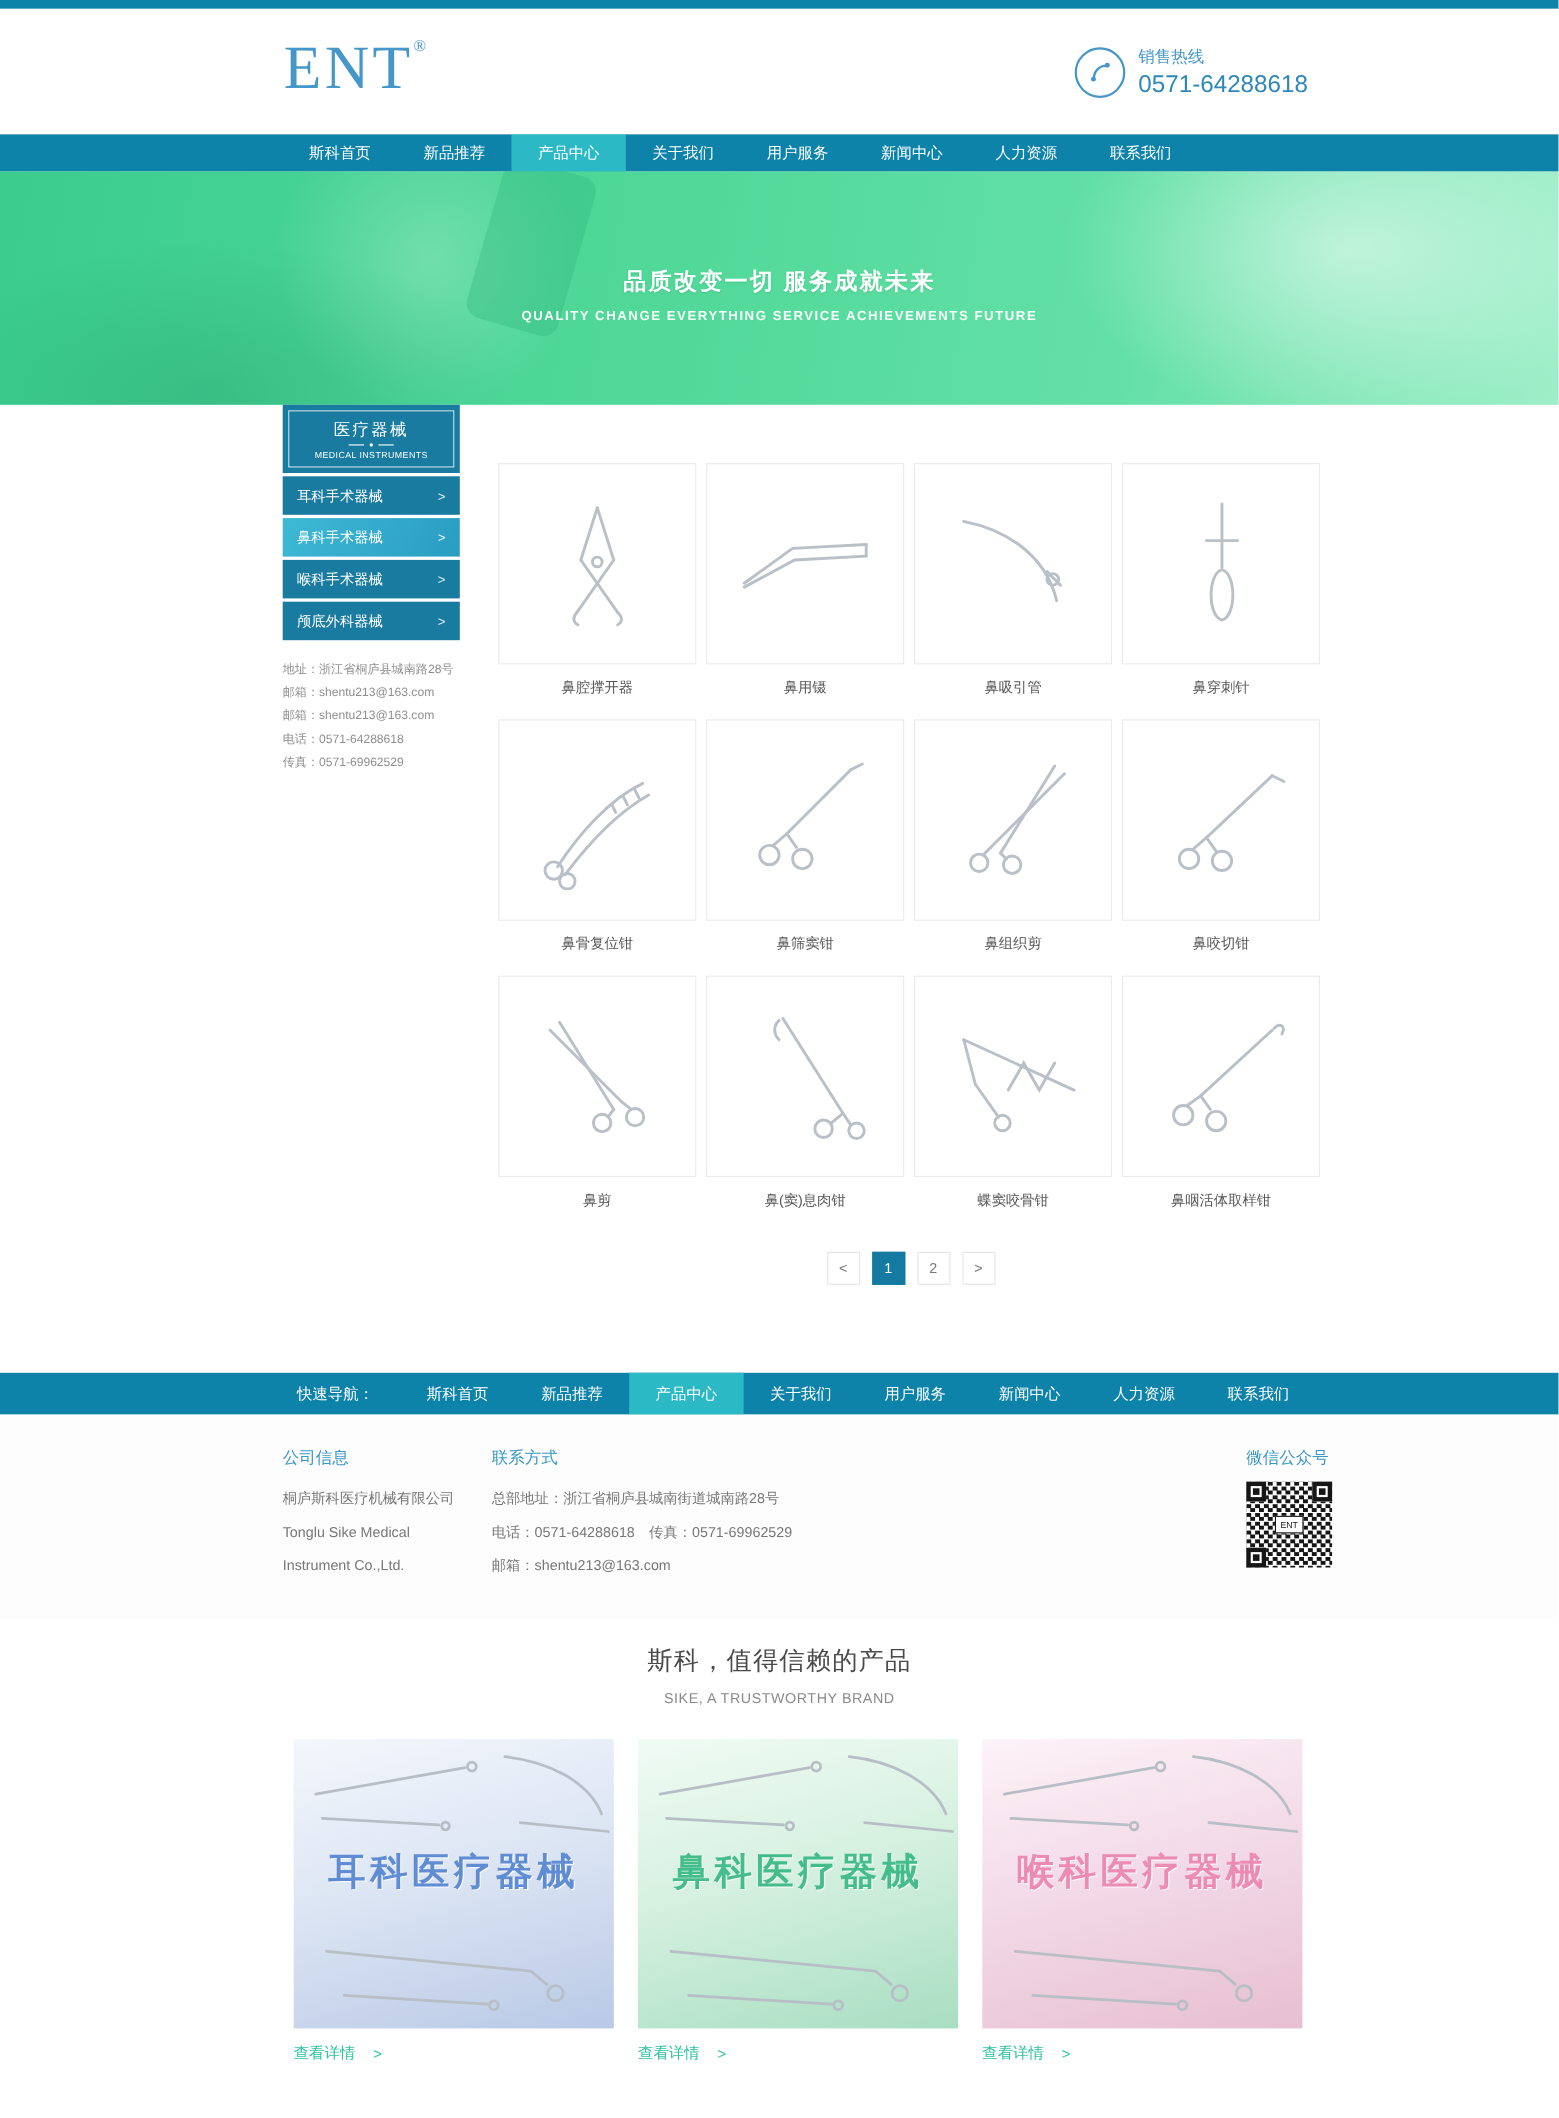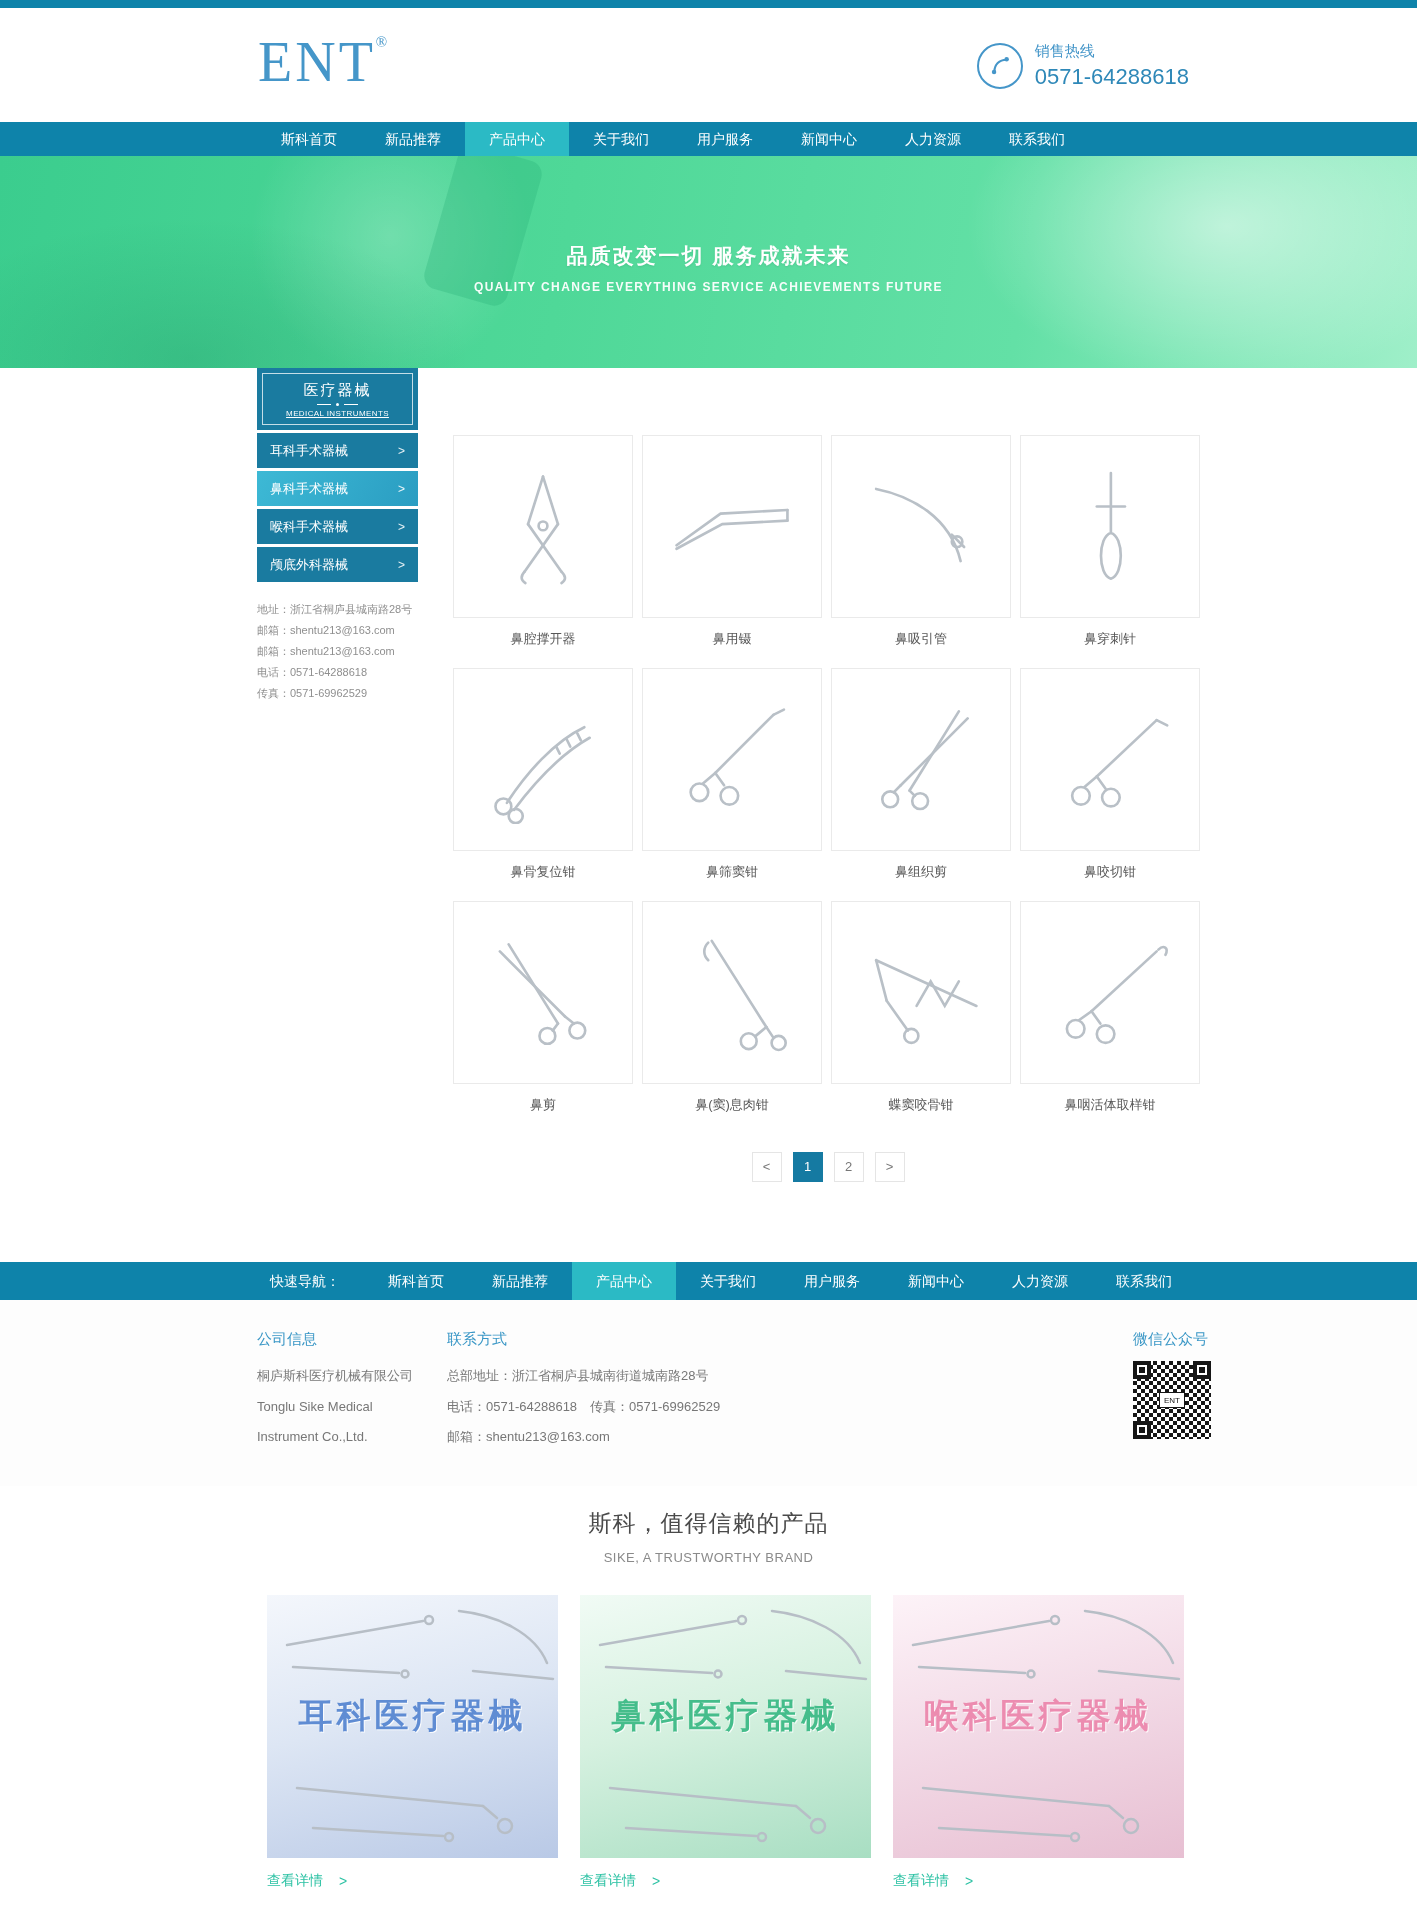--- a/index.html
+++ b/index.html
@@ -38,28 +38,28 @@
   
   .content { position:relative; margin-left:257px; width:946px; }
 
   .sidebar { position:absolute; left:0; top:0; width:161px; }
   .side-head { background:#1a7ba0; padding:5px; height:62px; }
   .side-head-in { border:1px solid rgba(255,255,255,.75); height:100%; display:flex; flex-direction:column; align-items:center; justify-content:center; gap:3px; }
   .sh-cn { font-size:15px; color:#fff; letter-spacing:2px; }
   .sh-div { display:flex; align-items:center; gap:5px; }
   .sh-div i { display:block; width:14px; height:1px; background:#fff; }
   .sh-div b { display:block; width:3px; height:3px; border-radius:50%; background:#fff; }
-  .sh-en { font-size:8px; color:#fff; letter-spacing:.4px;text-decoration:underline; }
+  .sh-en { font-size:8px; color:#fff; letter-spacing:.4px; }
   .side-item { margin-top:3px; background:#1a7ba0; height:35px; display:flex; align-items:center; justify-content:space-between; padding:0 13px; color:#fff; font-size:13px; cursor:pointer;gap:20px; }
   .side-item.active { background:linear-gradient(120deg,#3db9d5,#2a9dc2); }
   .side-item .arr { font-size:12px; opacity:.9; }
   .side-contact { margin-top:17px; }
   .side-contact .line { font-size:11px; color:#8f8f8f; line-height:1.9; white-space:nowrap; }
 
-  .grid { margin-left:196px; width:750px; display:flex; flex-wrap:wrap; column-gap:9px; padding-top:67px; }
+  .grid { margin-left:196px; width:750px; display:flex; flex-wrap:wrap; column-gap:9px; padding-top:53px; }
   .pcard { width:180px; margin-bottom:16px; cursor:pointer; }
   .pimg { height:183px; border:1px solid #eaeaea; background:#fff; display:flex; align-items:center; justify-content:center; }
   .pcap { text-align:center; font-size:13px; color:#575757; margin-top:12px; height:22px; }
 
   .pagination { margin-left:196px; width:750px; display:flex; justify-content:center; gap:11px; margin-top:18px; padding-bottom:80px; }
   .pbtn { min-width:30px; height:30px; line-height:28px; text-align:center; border:1px solid #e5e5e5; background:#fff; color:#777; font-size:13px; padding:0 10px; cursor:pointer; }
   .pbtn.page { padding:0; width:30px; }
   .pbtn.active { background:#157aa2; border-color:#157aa2; color:#fff; }
 
   

